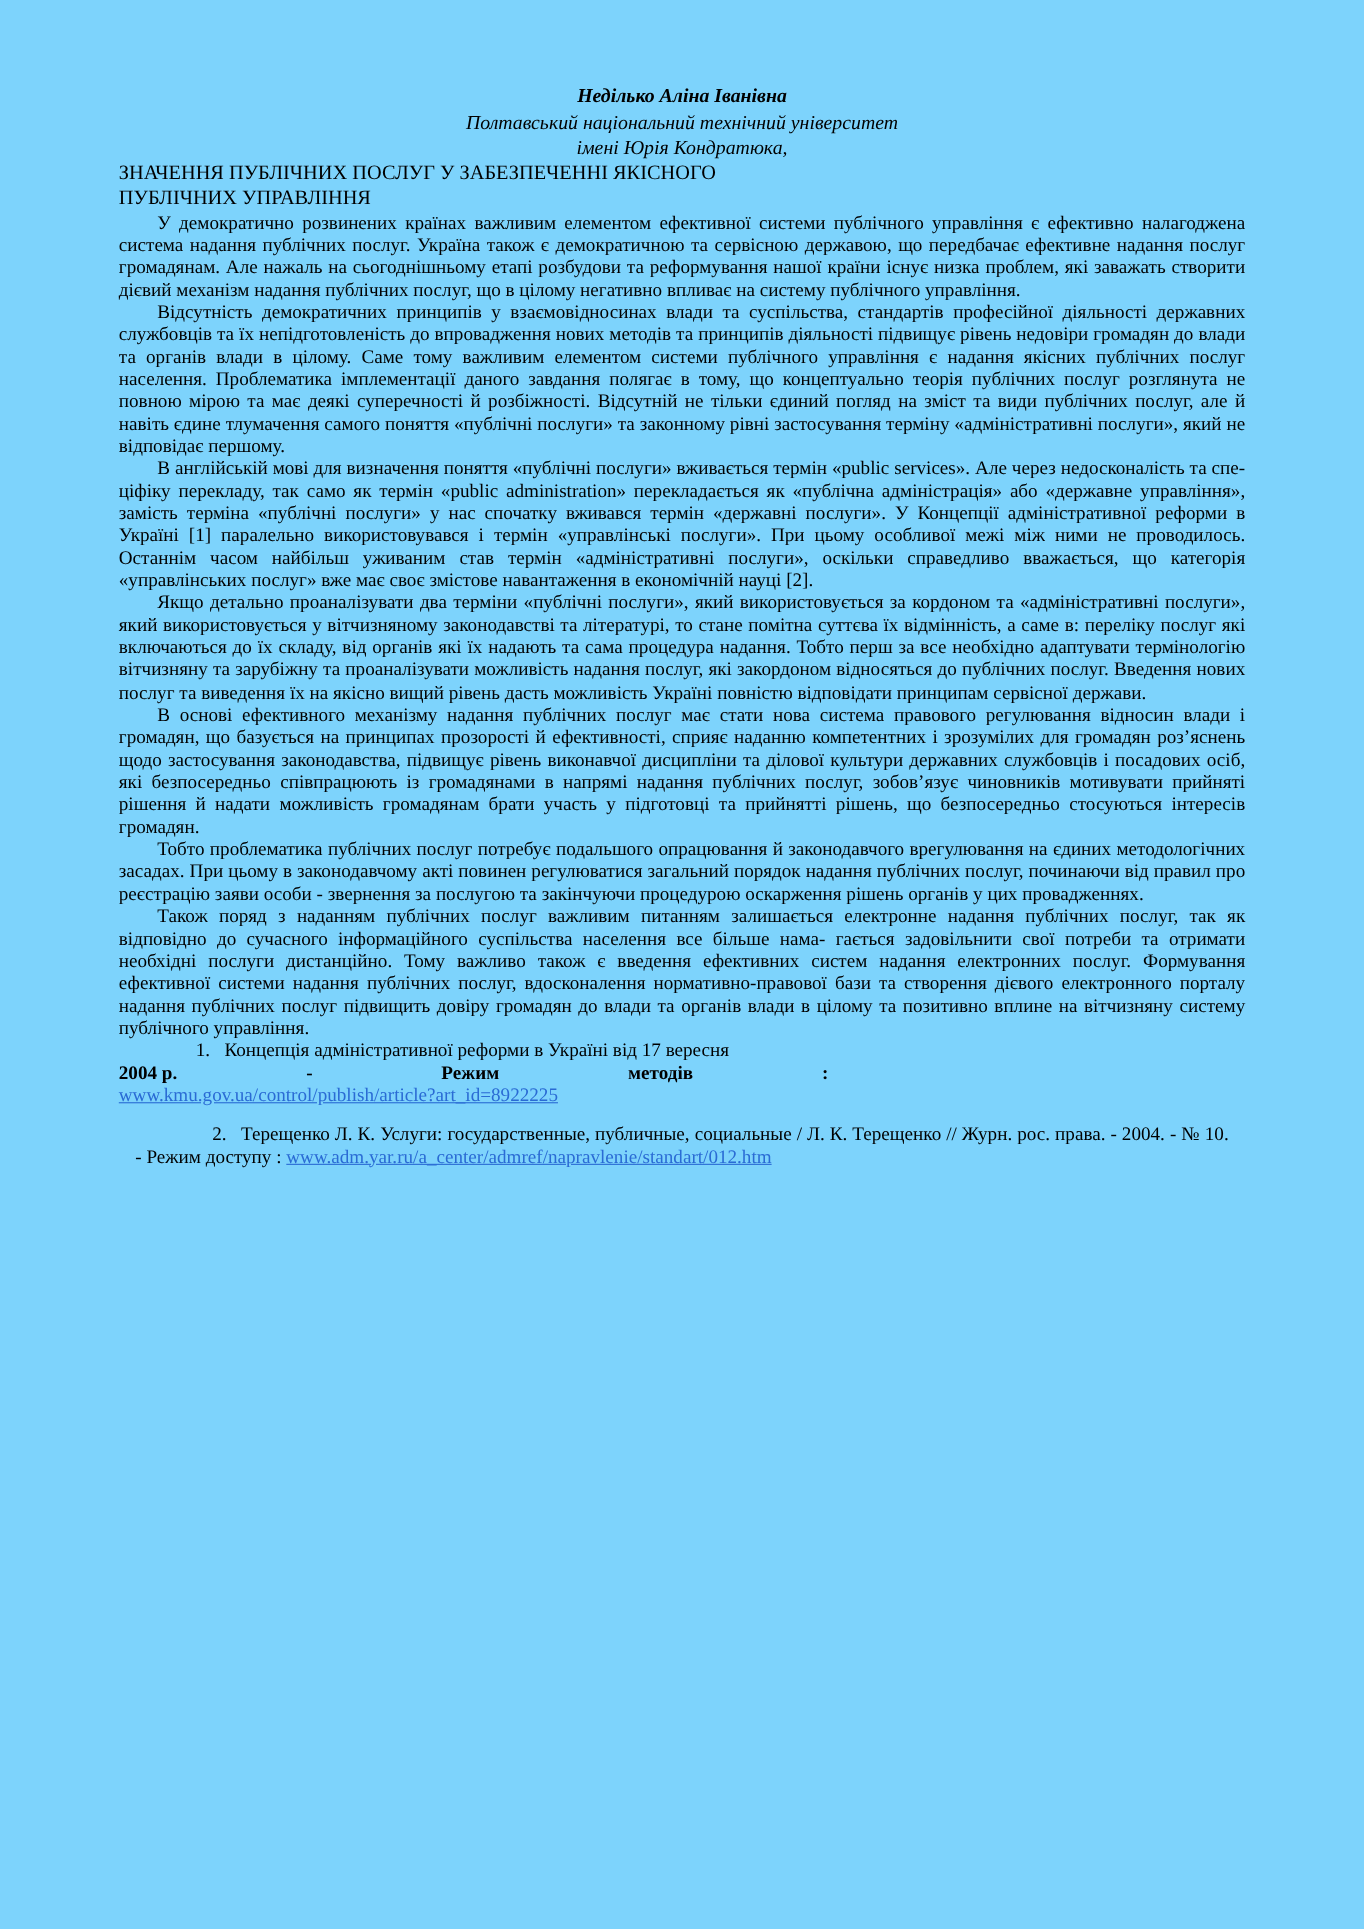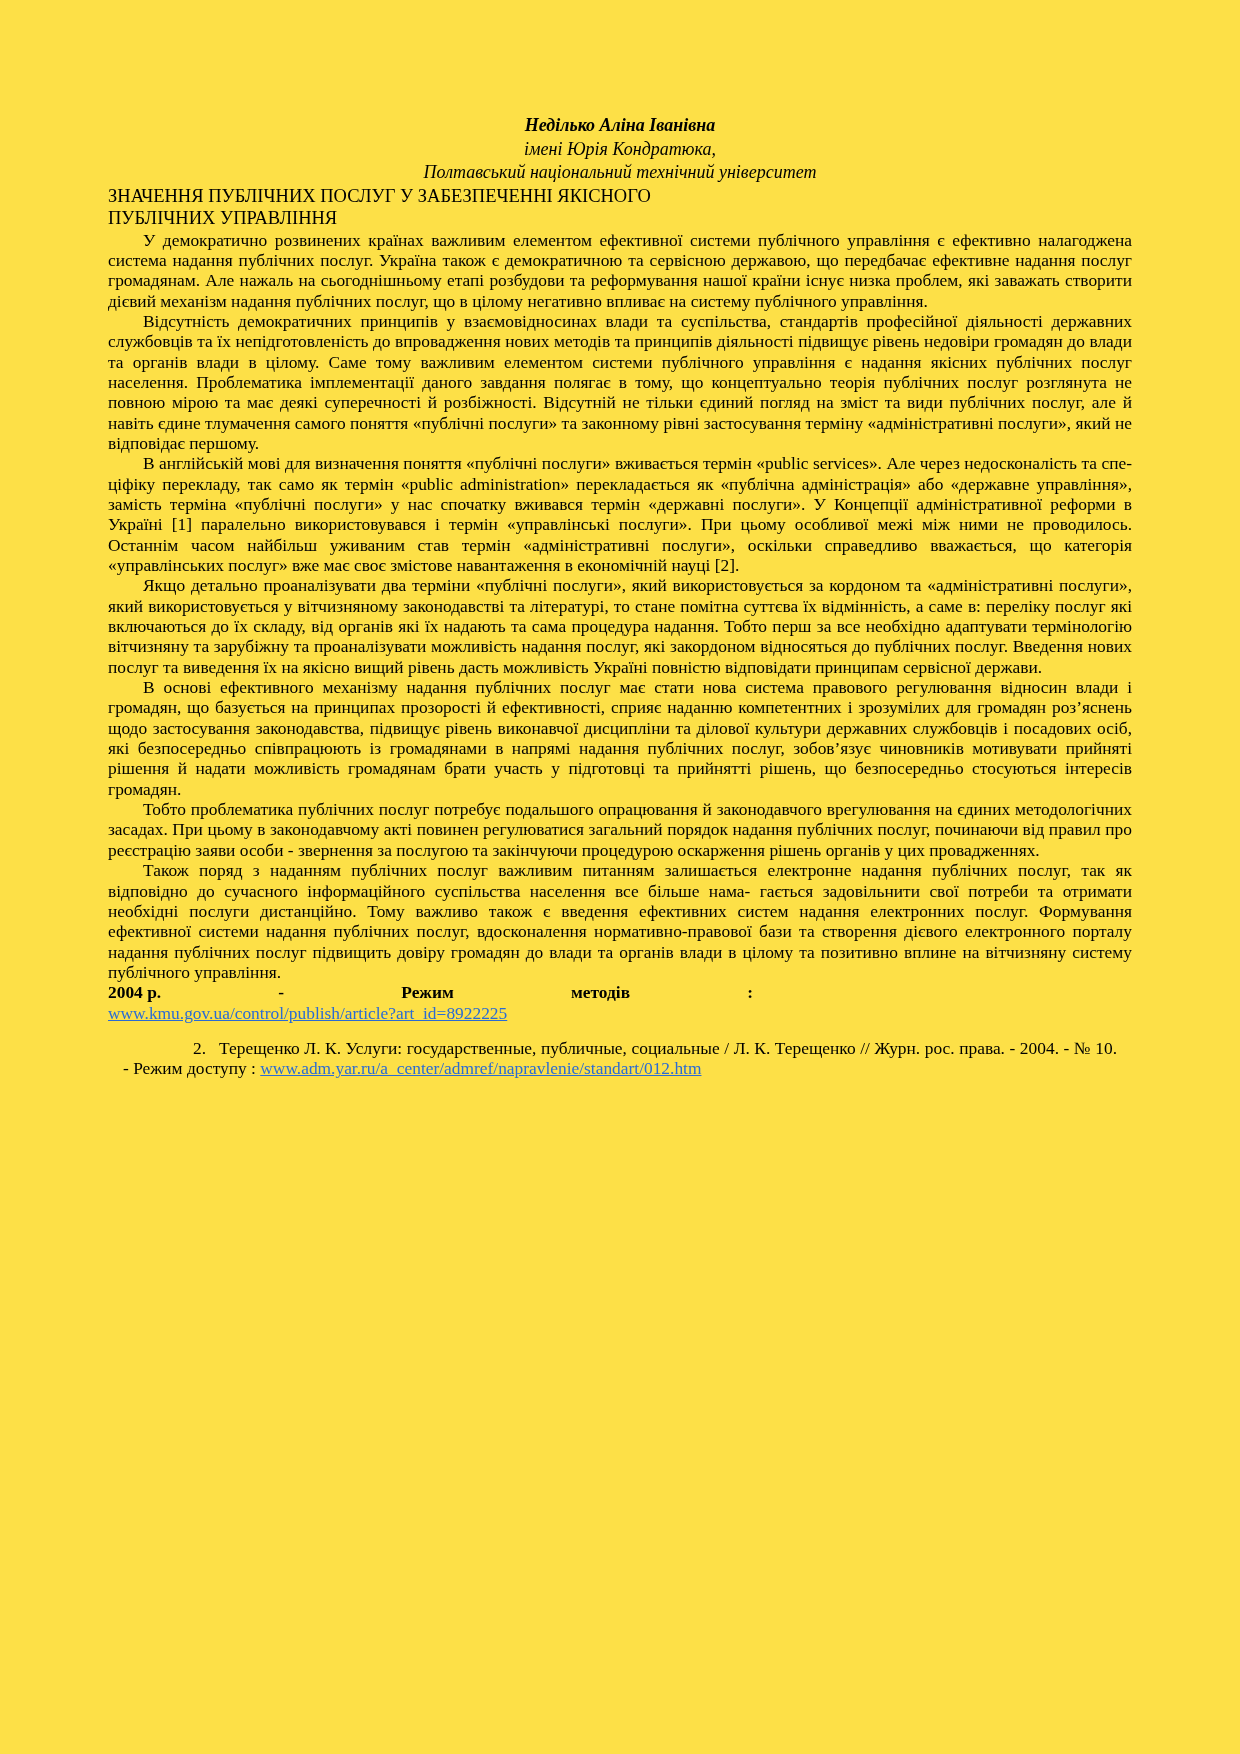--- a/index.html
+++ b/index.html
@@ -5,23 +5,23 @@
   html, body {
     margin: 0;
     padding: 0;
     background: #ffffff;
   }
   .page {
     position: relative;
     width: 1240px;
     height: 1754px;
     margin: 0 auto;
-    background: #fde047;
+    background: #7dd3fc;
     box-sizing: border-box;
-    padding: 114px 108px 0 108px;
+    padding: 76px 108px 0 108px;
     font-family: "Liberation Serif", "DejaVu Serif", serif;
     color: #000000;
   }
   .header-block p {
     margin: 0;
     text-align: center;
     font-size: 18px;
     line-height: 23.5px;
   }
   .author-line {
@@ -82,38 +82,39 @@
     text-indent: 35px;
   }
 </style>
 </head>
 <body>
 
 <div class="page">
 
   <div class="header-block">
     <p class="author-line">Неділько Аліна Іванівна</p>
+    <p class="affil-line">Полтавський національний технічний університет</p>
     <p class="affil-line">імені Юрія Кондратюка,</p>
-    <p class="affil-line">Полтавський національний технічний університет</p>
   </div>
 
   <h1 class="paper-title"><span>ЗНАЧЕННЯ ПУБЛІЧНИХ ПОСЛУГ У ЗАБЕЗПЕЧЕННІ ЯКІСНОГО</span><br><span>ПУБЛІЧНИХ УПРАВЛІННЯ</span></h1>
 
   <div class="body-text">
     <p class="para">У демократично розвинених країнах важливим елементом ефективної системи публічного управління є ефективно налагоджена система надання публічних послуг. Україна також є демократичною та сервісною державою, що передбачає ефективне надання послуг громадянам. Але нажаль на сьогоднішньому етапі розбудови та реформування нашої країни існує низка проблем, які заважать створити дієвий механізм надання публічних послуг, що в цілому негативно впливає на систему публічного управління.</p>
     <p class="para">Відсутність демократичних принципів у взаємовідносинах влади та суспільства, стандартів професійної діяльності державних службовців та їх непідготовленість до впровадження нових методів та принципів діяльності підвищує рівень недовіри громадян до влади та органів влади в цілому. Саме тому важливим елементом системи публічного управління є надання якісних публічних послуг населення. Проблематика імплементації даного завдання полягає в тому, що концептуально теорія публічних послуг розглянута не повною мірою та має деякі суперечності й розбіжності. Відсутній не тільки єдиний погляд на зміст та види публічних послуг, але й навіть єдине тлумачення самого поняття «публічні послуги» та законному рівні застосування терміну «адміністративні послуги», який не відповідає першому.</p>
     <p class="para">В англійській мові для визначення поняття «публічні послуги» вживається термін «public services». Але через недосконалість та спе- ціфіку перекладу, так само як термін «public administration» перекладається як «публічна адміністрація» або «державне управління», замість терміна «публічні послуги» у нас спочатку вживався термін «державні послуги». У Концепції адміністративної реформи в Україні [1] паралельно використовувався і термін «управлінські послуги». При цьому особливої межі між ними не проводилось. Останнім часом найбільш уживаним став термін «адміністративні послуги», оскільки справедливо вважається, що категорія «управлінських послуг» вже має своє змістове навантаження в економічній науці [2].</p>
     <p class="para">Якщо детально проаналізувати два терміни «публічні послуги», який використовується за кордоном та «адміністративні послуги», який використовується у вітчизняному законодавстві та літературі, то стане помітна суттєва їх відмінність, а саме в: переліку послуг які включаються до їх складу, від органів які їх надають та сама процедура надання. Тобто перш за все необхідно адаптувати термінологію вітчизняну та зарубіжну та проаналізувати можливість надання послуг, які закордоном відносяться до публічних послуг. Введення нових послуг та виведення їх на якісно вищий рівень дасть можливість Україні повністю відповідати принципам сервісної держави.</p>
     <p class="para">В основі ефективного механізму надання публічних послуг має стати нова система правового регулювання відносин влади і громадян, що базується на принципах прозорості й ефективності, сприяє наданню компетентних і зрозумілих для громадян роз’яснень щодо застосування законодавства, підвищує рівень виконавчої дисципліни та ділової культури державних службовців і посадових осіб, які безпосередньо співпрацюють із громадянами в напрямі надання публічних послуг, зобов’язує чиновників мотивувати прийняті рішення й надати можливість громадянам брати участь у підготовці та прийнятті рішень, що безпосередньо стосуються інтересів громадян.</p>
     <p class="para">Тобто проблематика публічних послуг потребує подальшого опрацювання й законодавчого врегулювання на єдиних методологічних засадах. При цьому в законодавчому акті повинен регулюватися загальний порядок надання публічних послуг, починаючи від правил про реєстрацію заяви особи - звернення за послугою та закінчуючи процедурою оскарження рішень органів у цих провадженнях.</p>
     <p class="para">Також поряд з наданням публічних послуг важливим питанням залишається електронне надання публічних послуг, так як відповідно до сучасного інформаційного суспільства населення все більше нама- гається задовільнити свої потреби та отримати необхідні послуги дистанційно. Тому важливо також є введення ефективних систем надання електронних послуг. Формування ефективної системи надання публічних послуг, вдосконалення нормативно-правової бази та створення дієвого електронного порталу надання публічних послуг підвищить довіру громадян до влади та органів влади в цілому та позитивно вплине на вітчизняну систему публічного управління.</p>
   </div>
 
   <div class="literature">
 
+    <p class="ref-line1"><span class="ref-num">1.</span><span>Концепція адміністративної реформи в Україні від 17 вересня</span></p>
 
     <div class="spread-line">
       <span>2004 р.</span>
       <span>-</span>
       <span>Режим</span>
       <span>методів</span>
       <span>:</span>
     </div>
 
     <p class="link-line"><a class="doc-link">www.kmu.gov.ua/control/publish/article?art_id=8922225</a></p>

